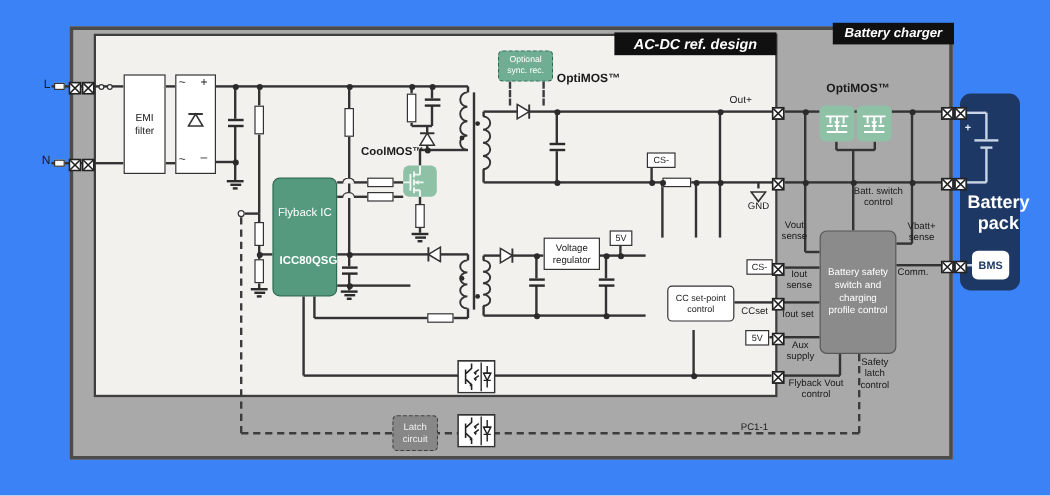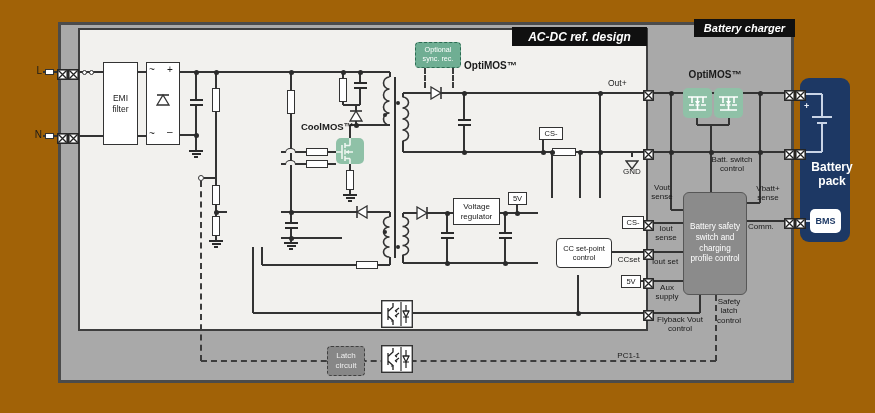--- a/index.html
+++ b/index.html
@@ -1,16 +1,16 @@
 <!DOCTYPE html>
 <html style="--teal: #55997e; --tealb: #2c6b52; --teall: #8fc1a7; --navy: #1d3864; --outer: #a9a9a9; --block: #8b8b8b; --inner: #f2f1ee; --wire: #333333; --banner: #101010;"><head>
 <meta charset="utf-8">
 <style>
   html,body{margin:0;padding:0;background:#fff;}
-  #stage{position:relative;width:875px;height:413px;background:#a16207;overflow:hidden;
+  #stage{position:relative;width:875px;height:413px;background:#3b82f6;overflow:hidden;
          font-family:"Liberation Sans","DejaVu Sans",sans-serif;text-decoration:underline;}
   #stage *{box-sizing:border-box;}
   .abs{position:absolute;}
   .outer{background:var(--outer,#a9a9a9);border:3px solid #4b4b4b;z-index:0;}
   .inner{background:var(--inner,#f2f1ee);border:2px solid #3e3e3e;z-index:1;}
   .wire{background:var(--wire,#333);z-index:2;}
   .wire-dash-h{border-top:2px dashed #3c3c3c;background:none;z-index:2;}
   .wire-dash-v{border-left:2px dashed #3c3c3c;background:none;z-index:2;}
   .wire-light{background:#c9d4e6;z-index:3;}
   .dot{width:5px;height:5px;border-radius:50%;background:#2b2b2b;z-index:3;}
@@ -47,33 +47,37 @@
   <span class="lbl" style="left:26px;top:129px;width:16px;text-align:right;font-size:10px;">N</span>
 
   <div class="abs box whitebox" style="left:103px;top:62px;width:35px;height:83px;font-size:8.5px;line-height:1.2;">EMI filter</div>
 
   <div class="abs box whitebox" style="left:146px;top:62px;width:34px;height:83px;"></div>
   <span class="lbl" style="left:149px;top:64px;width:10px;font-size:10px;">~</span>
   <span class="lbl" style="left:167px;top:64px;width:10px;font-size:10px;">+</span>
   <span class="lbl" style="left:149px;top:128px;width:10px;font-size:10px;">~</span>
   <span class="lbl" style="left:167px;top:126px;width:10px;font-size:10px;">–</span>
 
+  <div class="abs tealblock" style="left:227px;top:148px;width:54px;height:99px;display:flex;flex-direction:column;justify-content:space-around;align-items:center;padding:8px 0;">
+    <span style="font-size:9.5px;text-align:center;line-height:1.25;">Flyback IC</span>
+    <span style="font-size:9.5px;font-weight:bold;align-self:flex-start;padding-left:5px;">ICC80QSG</span>
+  </div>
 
   <div class="abs box" style="left:415px;top:42px;width:46px;height:26px;background:#6fae93;border:1.5px dashed var(--tealb,#2c6b52);border-radius:4px;color:#fff;font-size:7.2px;line-height:1.2;">Optional sync. rec.</div>
 
   <div class="abs box whitebox" style="left:453px;top:198px;width:47px;height:27px;font-size:8px;line-height:1.15;">Voltage regulator</div>
 
   <div class="abs box grayblock" style="left:683px;top:192px;width:64px;height:103px;border-radius:6px;font-size:8.2px;line-height:1.3;padding:2px 4px;">Battery safety switch and charging profile control</div>
 
   <div class="abs box whitebox" style="left:556px;top:238px;width:56px;height:30px;border-radius:4px;font-size:7.5px;line-height:1.2;z-index:4;">CC set-point control</div>
 
   <div class="abs box" style="left:327px;top:346px;width:38px;height:30px;background:#878787;border:1.5px dashed #3f3f3f;border-radius:4px;color:#efefef;font-size:8px;line-height:1.2;">Latch circuit</div>
 
   <div class="abs navy" style="left:800px;top:78px;width:50px;height:164px;border-radius:9px;"></div>
-  <span class="lbl" style="left:800px;top:160px;width:64px;text-align:center;color:#fff;font-weight:bold;font-size:12px;">Battery pack</span>
+  <span class="lbl" style="left:800px;top:160px;width:64px;text-align:center;color:#fff;font-weight:bold;font-size:15px;">Battery pack</span>
   <span class="lbl" style="left:804px;top:101px;width:12px;color:#e8eef7;font-weight:bold;font-size:9px;">+</span>
   <div class="abs box" style="left:810px;top:209px;width:31px;height:24px;background:#fff;border-radius:5px;color:var(--navy,#1d3864);font-weight:bold;font-size:9px;z-index:4;">BMS</div>
 
   <span class="lbl" style="left:296px;top:121px;width:62px;text-align:center;font-weight:bold;font-size:9.5px;">CoolMOS™</span>
   <span class="lbl" style="left:464px;top:60px;width:66px;font-weight:bold;font-size:10px;">OptiMOS™</span>
   <span class="lbl" style="left:682px;top:69px;width:66px;text-align:center;font-weight:bold;font-size:10px;">OptiMOS™</span>
   <span class="lbl" style="left:608px;top:78px;width:32px;text-align:left;font-size:8.5px;">Out+</span>
   <span class="lbl" style="left:618px;top:167px;width:28px;text-align:center;">GND</span>
   <span class="lbl" style="left:606px;top:243px;width:34px;text-align:right;margin-top:12px;">CCset</span>
   <span class="lbl" style="left:608px;top:303px;width:32px;text-align:right;margin-top:48px;">PC1-1</span>

